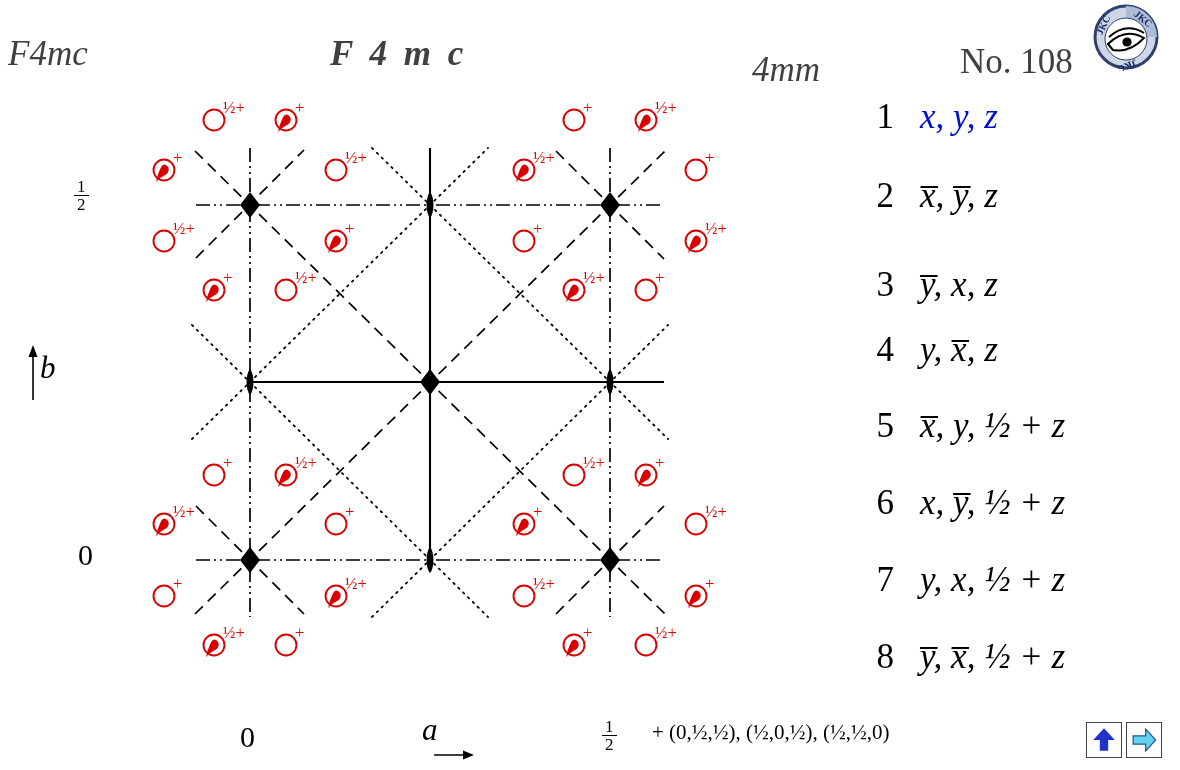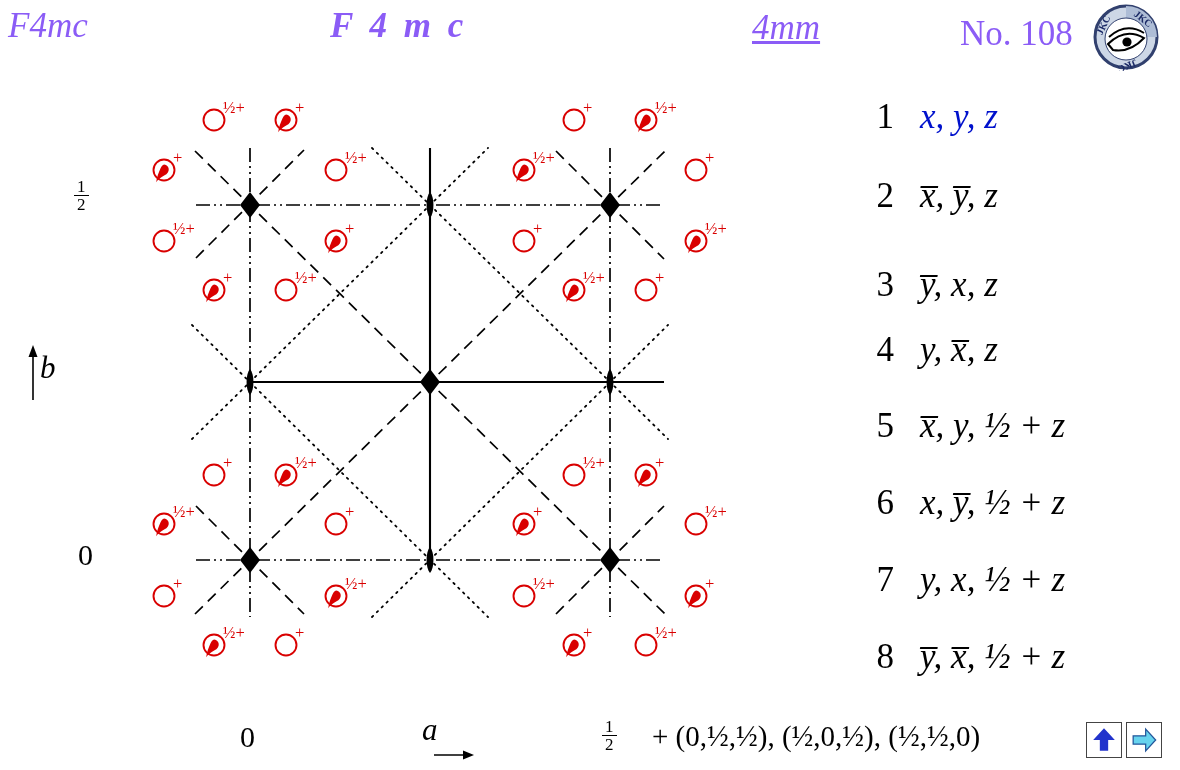--- a/index.html
+++ b/index.html
@@ -1,21 +1,21 @@
 <!DOCTYPE html>
 <html><head>
 <meta charset="utf-8">
 <style>
   html,body{margin:0;padding:0;}
   body{
     width:1180px;height:770px;position:relative;background:#ffffff;
     font-family:"Liberation Serif", serif; color:#000; overflow:hidden;
   }
   .abs{position:absolute;}
-  .blue{color:#8b5cf6;}
+  .blue{color:#404040;margin-top:28px;}
   .title{font-size:35px;font-style:italic;}
   .upright{font-style:normal;}
   
   .frac{display:inline-flex;flex-direction:column;align-items:center;line-height:1.02;font-size:17px;}
   .frac .den{border-top:1.4px solid #000;}
   .frac span{padding:0 3px;}
   
   .pos-row{position:absolute;left:856px;width:350px;height:48px;line-height:48px;font-size:35px;white-space:nowrap;}
   .pos-num{display:inline-block;width:38px;text-align:right;margin-right:26px;font-style:normal;}
   .pos-coords{font-style:italic;}
@@ -26,30 +26,30 @@
   .ln-do{stroke:#000;stroke-width:1.8;stroke-dasharray:1.6 5.2;stroke-linecap:round;}
   .ln-dd{stroke:#000;stroke-width:1.7;stroke-dasharray:14 4 2 4 2 4;}
   .sym4,.sym2{fill:#000;stroke:none;}
   .site{fill:none;stroke:#d90000;stroke-width:1.9;}
   .comma{fill:#d90000;stroke:none;}
   .site-label{fill:#d90000;font-size:16.5px;font-family:"Liberation Serif",serif;}
   
   .axis-label{font-size:31px;font-style:italic;}
   .num-label{font-size:30px;}
   
-  .trans{font-size:29px;white-space:nowrap;}
+  .trans{font-size:21px;white-space:nowrap;}
   
   .navbtn{width:36px;height:36px;border:1px solid #444;background:#fff;display:flex;align-items:center;justify-content:center;padding:0;cursor:pointer;box-sizing:border-box;}
 </style>
 </head>
 <body>
 
 <div class="abs title blue" style="left:8px;top:6px;">F4mc</div>
 <div class="abs title blue" style="left:330px;top:6px;letter-spacing:4px;font-weight:bold;">F 4 m c</div>
-<div class="abs title blue" style="left:752px;top:8px;text-decoration:underline;">4mm</div>
+<div class="abs title blue" style="left:752px;top:22px;">4mm</div>
 <div class="abs title blue upright" style="left:960px;top:14px;">No. 108</div>
 
 <a class="abs" style="left:1092px;top:3px;width:68px;height:68px;">
   <svg width="68" height="68" viewBox="0 0 68 68">
     <circle cx="34" cy="34" r="31" fill="#cdd7e6" stroke="#31406e" stroke-width="3"></circle>
     <path d="M34,3 A31,31 0 0 1 65,34 L34,34 Z" fill="#aebdd6" stroke="none"></path>
     <circle cx="34" cy="36" r="21" fill="#ffffff" stroke="#31406e" stroke-width="1"></circle>
     <path d="M16,41 Q33,24 52,35 Q38,50 21,47 Z" fill="#ffffff" stroke="#000" stroke-width="2"></path>
     <circle cx="35" cy="39" r="4.6" fill="#000"></circle>
     <path d="M17,34 Q34,19 52,30" fill="none" stroke="#000" stroke-width="2"></path>

